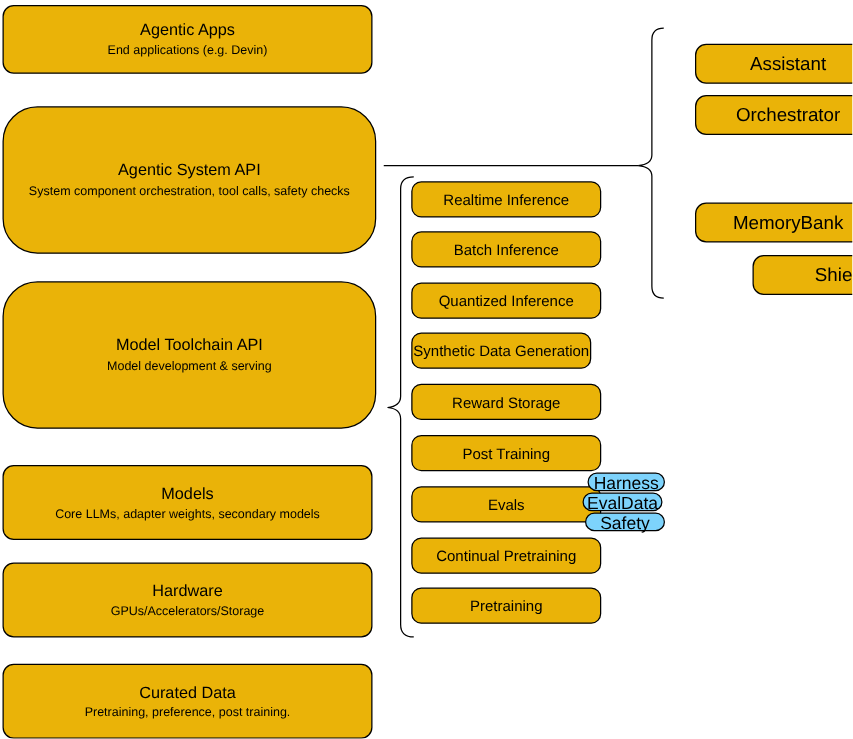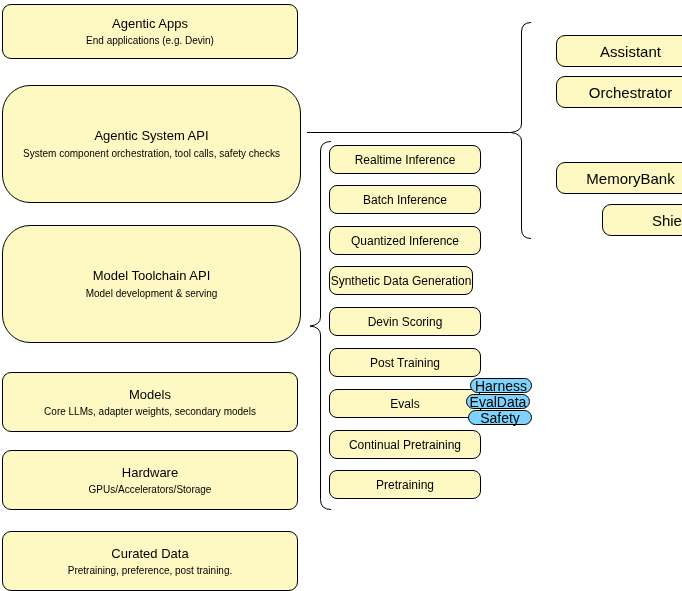--- a/index.html
+++ b/index.html
@@ -13,21 +13,21 @@
     position: relative;
     width: 682px;
     height: 591px;
     background: #ffffff;
     overflow: hidden;
   }
   .box {
     position: absolute;
     box-sizing: border-box;
     border: 1px solid #000000;
-    background: #fef9c3;
+    background: #eab308;
     display: flex;
     flex-direction: column;
     align-items: center;
     justify-content: center;
     text-align: center;
   }
   
   .stack-box { left: 2px; width: 296px; height: 60px; border-radius: 9px; gap: 4px; }
   .stack-box.big { width: 299px; height: 118px; border-radius: 28px; gap: 5px; }
   .stack-title { font-size: 13px; line-height: 15px; }
@@ -103,21 +103,21 @@
 
   <div class="box stack-box" style="top:531px;">
     <div class="stack-title">Curated Data</div>
     <div class="stack-sub">Pretraining, preference, post training.</div>
   </div>
 
   <div class="box mid-box" style="top:145px;">Realtime Inference</div>
   <div class="box mid-box" style="top:185px;">Batch Inference</div>
   <div class="box mid-box" style="top:226px;">Quantized Inference</div>
   <div class="box mid-box" style="top:266px; width:144px;">Synthetic Data Generation</div>
-  <div class="box mid-box" style="top:307px;">Devin Scoring</div>
+  <div class="box mid-box" style="top:307px;">Reward Storage</div>
   <div class="box mid-box" style="top:348px;">Post Training</div>
   <div class="box mid-box" style="top:389px;">Evals</div>
   <div class="box mid-box" style="top:470px;">Pretraining</div>
   <div class="box mid-box" style="top:430px;">Continual Pretraining</div>
 
   <div class="badge" style="left:470px; top:378px; width:62px;">Harness</div>
   <div class="badge" style="left:466px; top:394px; width:64px;">EvalData</div>
   <div class="badge" style="left:468px; top:410px; width:64px;">Safety</div>
 
   <div class="box right-box" style="top:35px;">Assistant</div>

